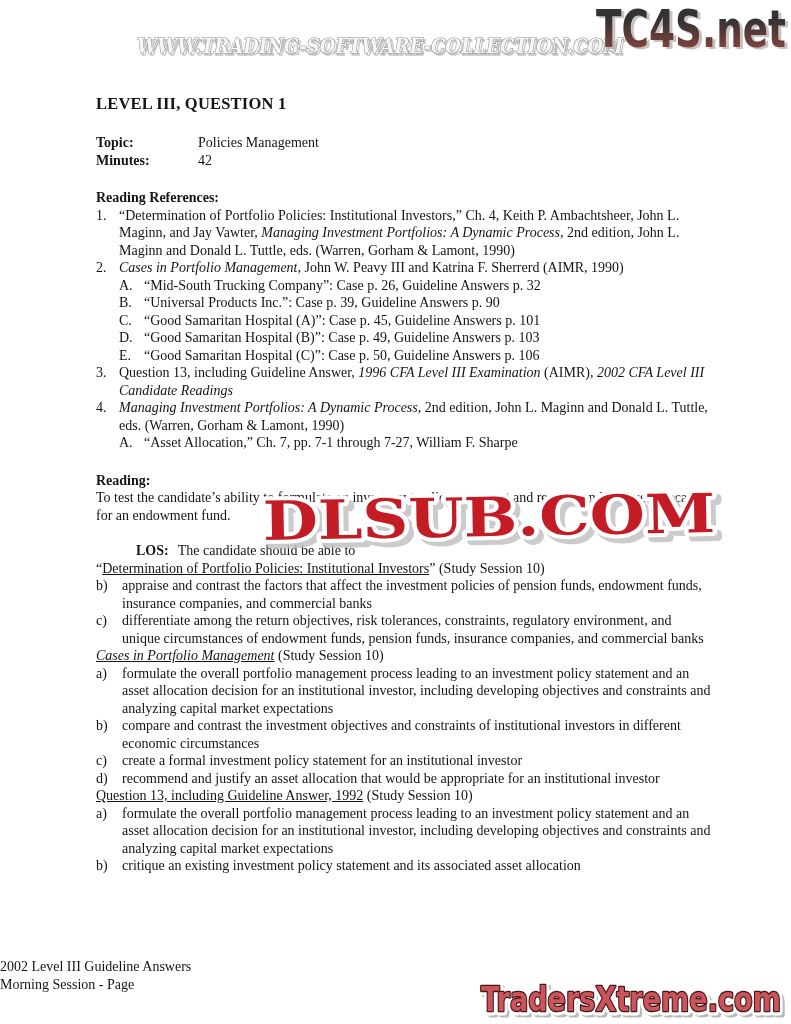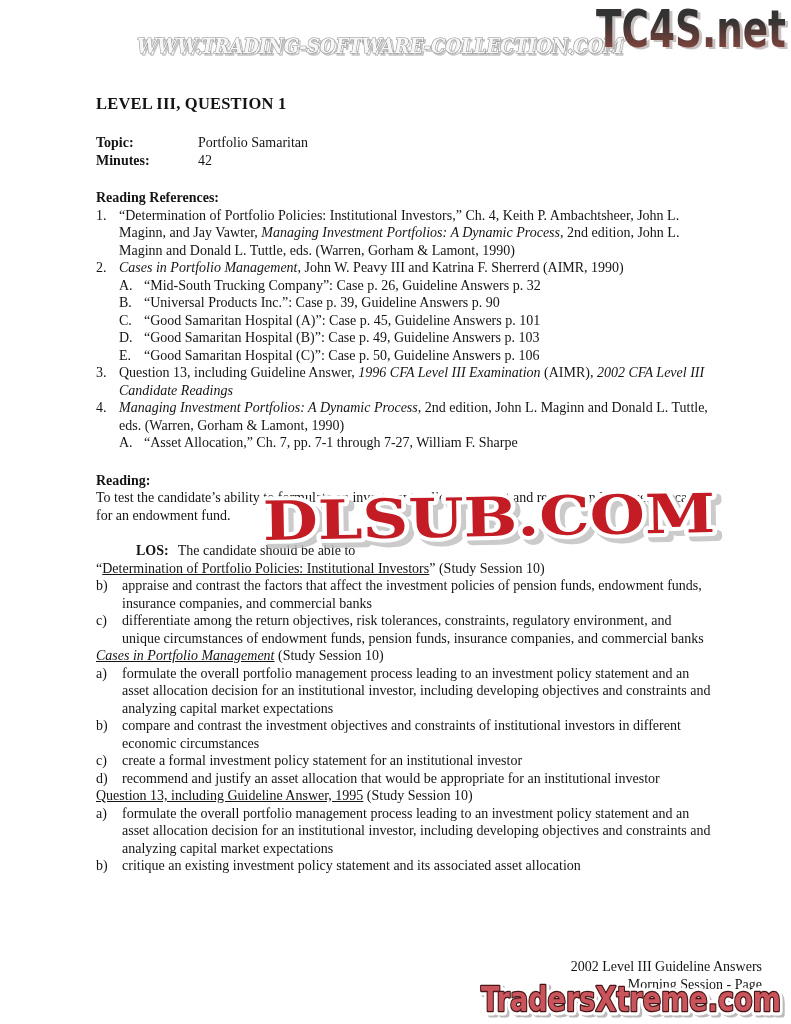--- a/index.html
+++ b/index.html
@@ -18,41 +18,41 @@
   .sec-head { font-weight:bold; }
   .li { display:flex; }
   .li .marker { flex:0 0 23px; }
   .li.lvl2 { margin-left:23px; }
   .li.lvl2 .marker { flex:0 0 25px; }
   .li .txt { flex:1 1 auto; }
   .los-item .marker { flex:0 0 26px; }
   .los-lead-bold { font-weight:bold;margin-left:40px; }
   .los-lead-rest { margin-left:9px;text-align:center; }
   .footer {
-    position:absolute; left:0; top:958px; width:762px; text-align:right;
+    position:absolute; left:0; top:958px; width:762px; text-align:left;
     font-size:14px; line-height:18px; color:#141414;
   }
   .wm { position:absolute; pointer-events:none; }
   .wm-top { left:128px; top:24px; }
   .wm-tc4s { right:1px; top:0; }
   .wm-dlsub { left:248px; top:477px; }
   .wm-tx { left:472px; top:974px; }
 </style>
 </head>
 <body>
 
 <div class="page">
 
   <div class="content">
 
     <div class="doc-title">LEVEL III, QUESTION 1</div>
 
     <div class="meta-row">
       <span class="meta-label">Topic:</span>
-      <span>Portfolio Samaritan</span>
+      <span>Policies Management</span>
     </div>
     <div class="meta-row">
       <span class="meta-label">Minutes:</span>
       <span>42</span>
     </div>
 
     <div class="gap20"></div>
 
     <div class="sec-head">Reading References:</div>
     <div id="reading-list">
@@ -128,21 +128,21 @@
           <span class="txt"><span>compare and contrast the investment objectives and constraints of institutional investors in different economic circumstances</span></span>
         </div>
         <div class="li los-item">
           <span class="marker">c)</span>
           <span class="txt"><span>create a formal investment policy statement for an institutional investor</span></span>
         </div>
         <div class="li los-item">
           <span class="marker">d)</span>
           <span class="txt"><span>recommend and justify an asset allocation that would be appropriate for an institutional investor</span></span>
         </div>
-        <div><span style="text-decoration: underline;">Question 13, including Guideline Answer, 1995</span><span> (Study Session 10)</span></div>
+        <div><span style="text-decoration: underline;">Question 13, including Guideline Answer, 1992</span><span> (Study Session 10)</span></div>
         <div class="li los-item">
           <span class="marker">a)</span>
           <span class="txt"><span>formulate the overall portfolio management process leading to an investment policy statement and an asset allocation decision for an institutional investor, including developing objectives and constraints and analyzing capital market expectations</span></span>
         </div>
         <div class="li los-item">
           <span class="marker">b)</span>
           <span class="txt"><span>critique an existing investment policy statement and its associated asset allocation</span></span>
         </div>
       </div>
 

